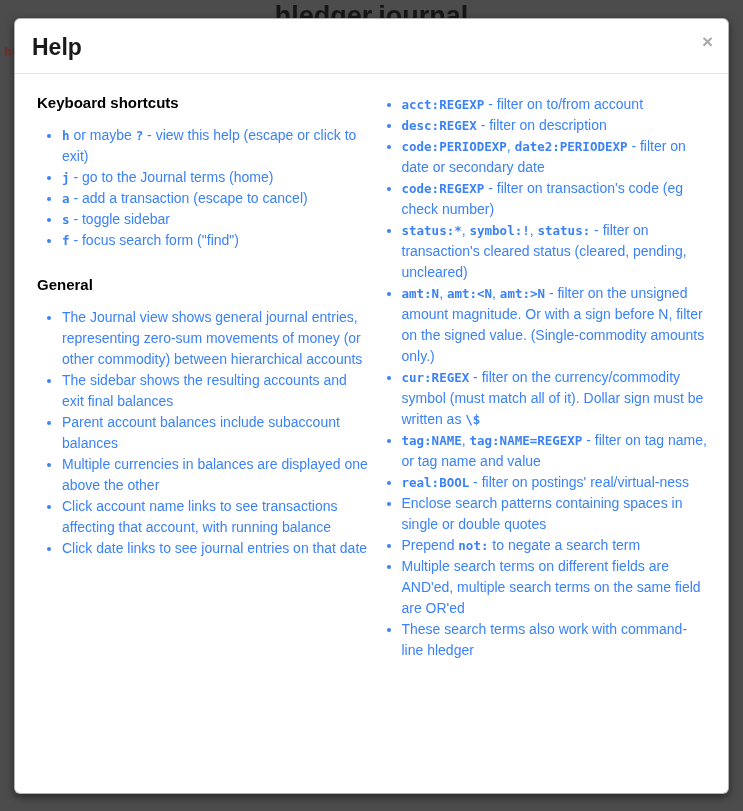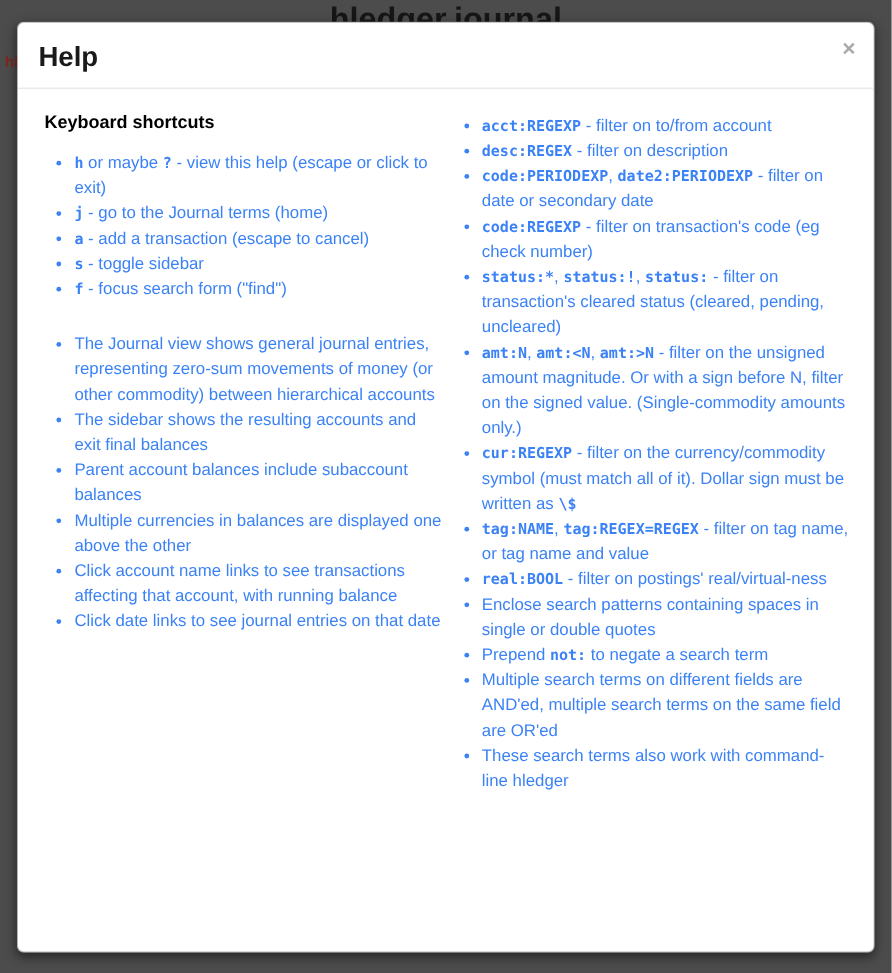--- a/index.html
+++ b/index.html
@@ -107,39 +107,40 @@
   <div class="modal-body">
     <div class="col">
         <h4 class="section-heading">Keyboard shortcuts</h4>
         <ul class="help-list">
           <li><code>h</code><span> or maybe </span><code>?</code><span> - view this help (escape or click to exit)</span></li>
           <li><code>j</code><span> - go to the Journal terms (home)</span></li>
           <li><code>a</code><span> - add a transaction (escape to cancel)</span></li>
           <li><code>s</code><span> - toggle sidebar</span></li>
           <li><code>f</code><span> - focus search form ("find")</span></li>
         </ul>
+        <h4 class="section-heading">General</h4>
         <ul class="help-list">
           <li><span>The Journal view shows general journal entries, representing zero-sum movements of money (or other commodity) between hierarchical accounts</span></li>
           <li><span>The sidebar shows the resulting accounts and exit final balances</span></li>
           <li><span>Parent account balances include subaccount balances</span></li>
           <li><span>Multiple currencies in balances are displayed one above the other</span></li>
           <li><span>Click account name links to see transactions affecting that account, with running balance</span></li>
           <li><span>Click date links to see journal entries on that date</span></li>
         </ul>
       </div>
     <div class="col">
         <ul class="help-list">
           <li><code>acct:REGEXP</code><span> - filter on to/from account</span></li>
           <li><code>desc:REGEX</code><span> - filter on description</span></li>
           <li><code>code:PERIODEXP</code><span>, </span><code>date2:PERIODEXP</code><span> - filter on date or secondary date</span></li>
           <li><code>code:REGEXP</code><span> - filter on transaction's code (eg check number)</span></li>
-          <li><code>status:*</code><span>, </span><code>status:!</code><span>, </span><code>status:</code><span> - filter on transaction's cleared status (cleared, pending, uncleared)</span></li>
+          <li><code>status:*</code><span>, </span><code>symbol:!</code><span>, </span><code>status:</code><span> - filter on transaction's cleared status (cleared, pending, uncleared)</span></li>
           <li><code>amt:N</code><span>, </span><code>amt:&lt;N</code><span>, </span><code>amt:&gt;N</code><span> - filter on the unsigned amount magnitude. Or with a sign before N, filter on the signed value. (Single-commodity amounts only.)</span></li>
-          <li><code>cur:REGEXP</code><span> - filter on the currency/commodity symbol (must match all of it). Dollar sign must be written as </span><code>\$</code></li>
-          <li><code>tag:NAME</code><span>, </span><code>tag:REGEX=REGEX</code><span> - filter on tag name, or tag name and value</span></li>
+          <li><code>cur:REGEX</code><span> - filter on the currency/commodity symbol (must match all of it). Dollar sign must be written as </span><code>\$</code></li>
+          <li><code>tag:NAME</code><span>, </span><code>tag:NAME=REGEXP</code><span> - filter on tag name, or tag name and value</span></li>
           <li><code>real:BOOL</code><span> - filter on postings' real/virtual-ness</span></li>
           <li><span>Enclose search patterns containing spaces in single or double quotes</span></li>
           <li><span>Prepend </span><code>not:</code><span> to negate a search term</span></li>
           <li><span>Multiple search terms on different fields are AND'ed, multiple search terms on the same field are OR'ed</span></li>
           <li><span>These search terms also work with command-line hledger</span></li>
         </ul>
       </div>
   </div>
 </div>
 

